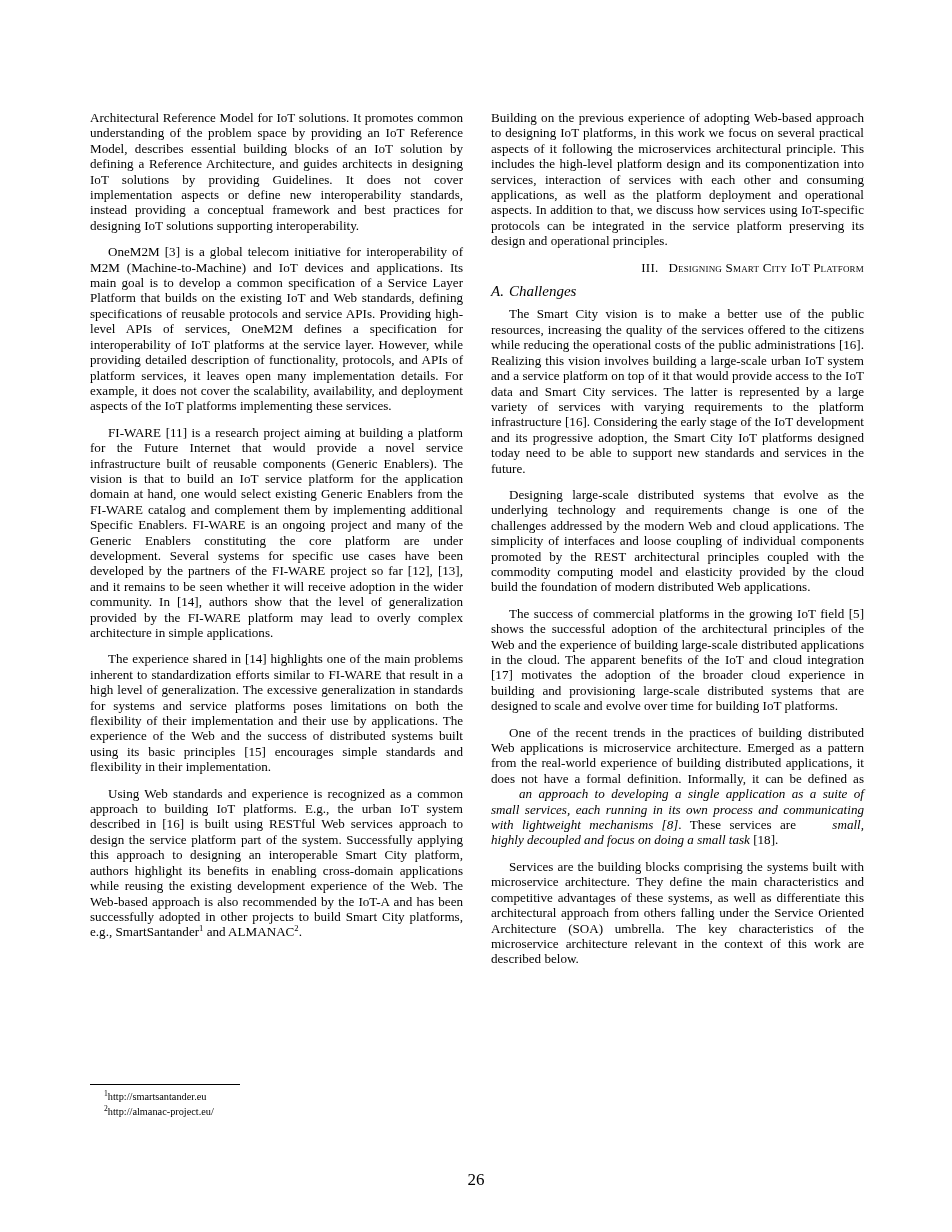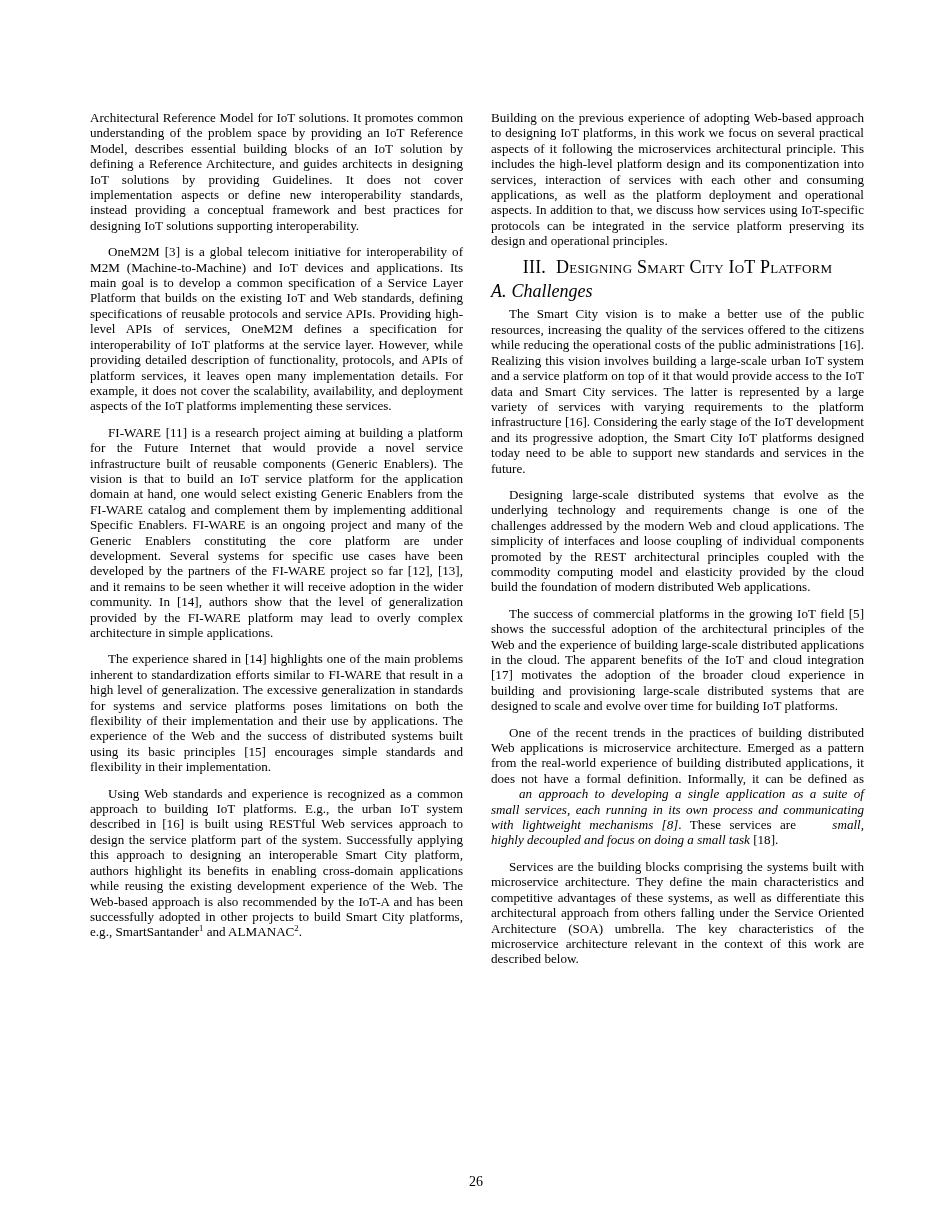--- a/index.html
+++ b/index.html
@@ -37,35 +37,35 @@
     margin: 0 0 11px 0;
     font-size: 13.1px;
     line-height: 15.4px;
     text-align: justify;
     text-indent: 18px;
     hyphens: auto;
   }
   p.noindent { text-indent: 0; }
   .section-head {
     margin: 7px 0 9px 0;
-    font-size: 18px;
-    text-align: center;
+    font-size: 13px;
+    text-align: right;
     text-indent: 0;
     letter-spacing: 0.2px;
   }
   .section-head .num {
     font-variant: small-caps;
     margin-right: 10px;
   }
   .section-head .title {
     font-variant: small-caps;
   }
   .subsection-head {
     margin: 8px 0 7px 0;
-    font-size: 18px;
+    font-size: 15px;
     font-style: italic;
     text-indent: 0;
     text-align: left;
   }
   .subsection-head .lbl { margin-right: 5px; }
   em, .ital { font-style: italic; margin-left: 28px; }
   sup {
     font-size: 8.6px;
     vertical-align: super;
     line-height: 0;
@@ -91,36 +91,41 @@
   }
   .footnote sup {
     font-size: 7.6px;
   }
   .page-number {
     position: absolute;
     left: 0;
     right: 0;
     bottom: 42px;
     text-align: center;
-    font-size: 14px;
+    font-size: 17px;
   }
 </style>
 </head>
 <body>
 
 <div class="page">
   <div class="columns">
 
     <div class="col">
       <p class="noindent">Architectural Reference Model for IoT solutions. It promotes common understanding of the problem space by providing an IoT Reference Model, describes essential building blocks of an IoT solution by defining a Reference Architecture, and guides architects in designing IoT solutions by providing Guidelines. It does not cover implementation aspects or define new interoperability standards, instead providing a conceptual framework and best practices for designing IoT solutions supporting interoperability.</p>
       <p>OneM2M [3] is a global telecom initiative for interoperability of M2M (Machine-to-Machine) and IoT devices and applications. Its main goal is to develop a common specification of a Service Layer Platform that builds on the existing IoT and Web standards, defining specifications of reusable protocols and service APIs. Providing high-level APIs of services, OneM2M defines a specification for interoperability of IoT platforms at the service layer. However, while providing detailed description of functionality, protocols, and APIs of platform services, it leaves open many implementation details. For example, it does not cover the scalability, availability, and deployment aspects of the IoT platforms implementing these services.</p>
       <p>FI-WARE [11] is a research project aiming at building a platform for the Future Internet that would provide a novel service infrastructure built of reusable components (Generic Enablers). The vision is that to build an IoT service platform for the application domain at hand, one would select existing Generic Enablers from the FI-WARE catalog and complement them by implementing additional Specific Enablers. FI-WARE is an ongoing project and many of the Generic Enablers constituting the core platform are under development. Several systems for specific use cases have been developed by the partners of the FI-WARE project so far [12], [13], and it remains to be seen whether it will receive adoption in the wider community. In [14], authors show that the level of generalization provided by the FI-WARE platform may lead to overly complex architecture in simple applications.</p>
       <p>The experience shared in [14] highlights one of the main problems inherent to standardization efforts similar to FI-WARE that result in a high level of generalization. The excessive generalization in standards for systems and service platforms poses limitations on both the flexibility of their implementation and their use by applications. The experience of the Web and the success of distributed systems built using its basic principles [15] encourages simple standards and flexibility in their implementation.</p>
       <p><span>Using Web standards and experience is recognized as a common approach to building IoT platforms. E.g., the urban IoT system described in [16] is built using RESTful Web services approach to design the service platform part of the system. Successfully applying this approach to designing an interoperable Smart City platform, authors highlight its benefits in enabling cross-domain applications while reusing the existing development experience of the Web. The Web-based approach is also recommended by the IoT-A and has been successfully adopted in other projects to build Smart City platforms, e.g., SmartSantander</span><sup>1</sup><span> and ALMANAC</span><sup>2</sup><span>.</span></p>
 
+      <div class="footnote-area">
+        <div class="footnote-rule"></div>
+        <p class="footnote"><sup>1</sup><span>http://smartsantander.eu</span></p>
+        <p class="footnote"><sup>2</sup><span>http://almanac-project.eu/</span></p>
+      </div>
     </div>
 
     <div class="col">
       <p class="noindent">Building on the previous experience of adopting Web-based approach to designing IoT platforms, in this work we focus on several practical aspects of it following the microservices architectural principle. This includes the high-level platform design and its componentization into services, interaction of services with each other and consuming applications, as well as the platform deployment and operational aspects. In addition to that, we discuss how services using IoT-specific protocols can be integrated in the service platform preserving its design and operational principles.</p>
 
       <p class="section-head"><span class="num">III.</span><span class="title">Designing Smart City IoT Platform</span></p>
 
       <p class="subsection-head"><span class="lbl">A.</span><span>Challenges</span></p>
 
       <p>The Smart City vision is to make a better use of the public resources, increasing the quality of the services offered to the citizens while reducing the operational costs of the public administrations [16]. Realizing this vision involves building a large-scale urban IoT system and a service platform on top of it that would provide access to the IoT data and Smart City services. The latter is represented by a large variety of services with varying requirements to the platform infrastructure [16]. Considering the early stage of the IoT development and its progressive adoption, the Smart City IoT platforms designed today need to be able to support new standards and services in the future.</p>

